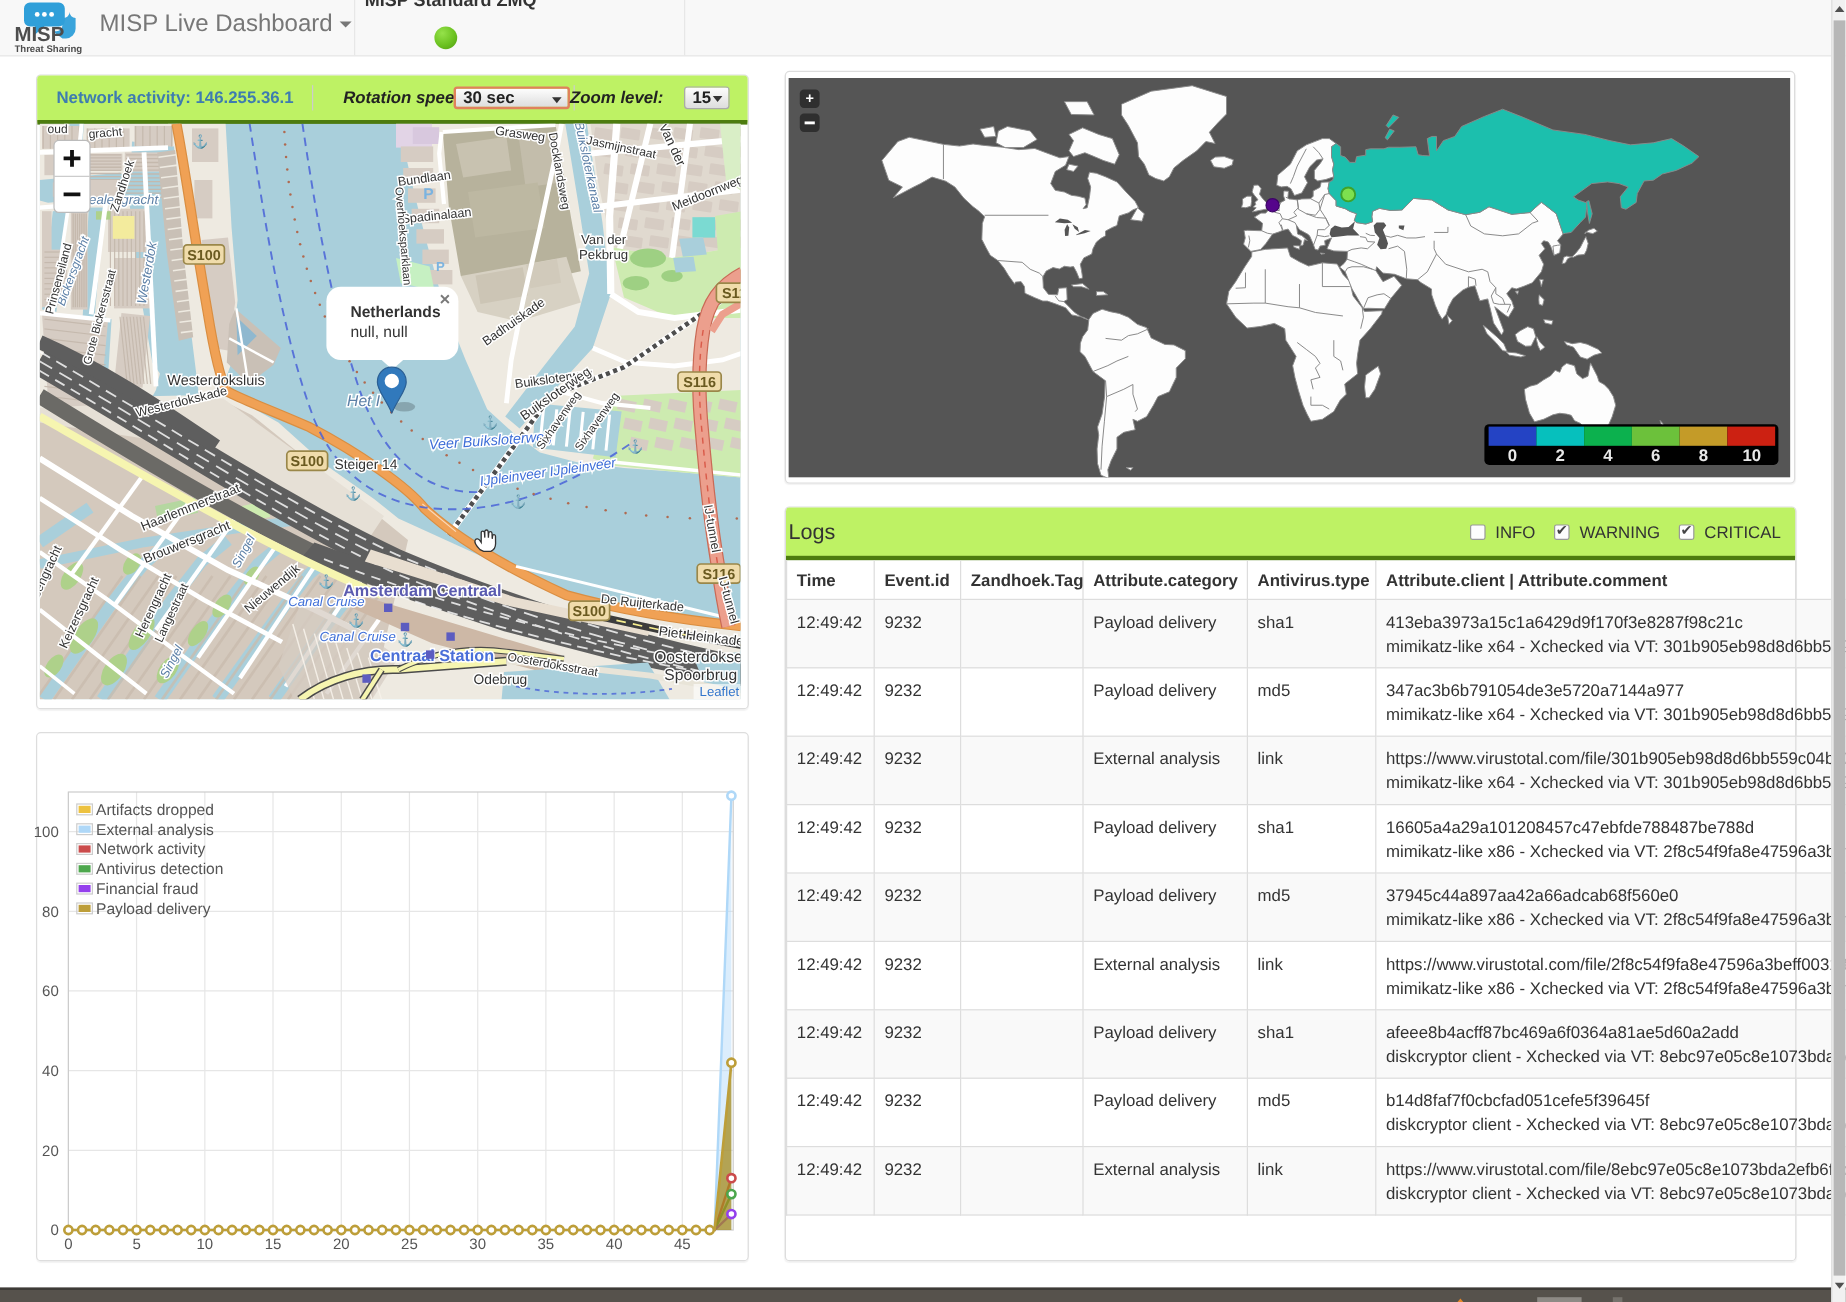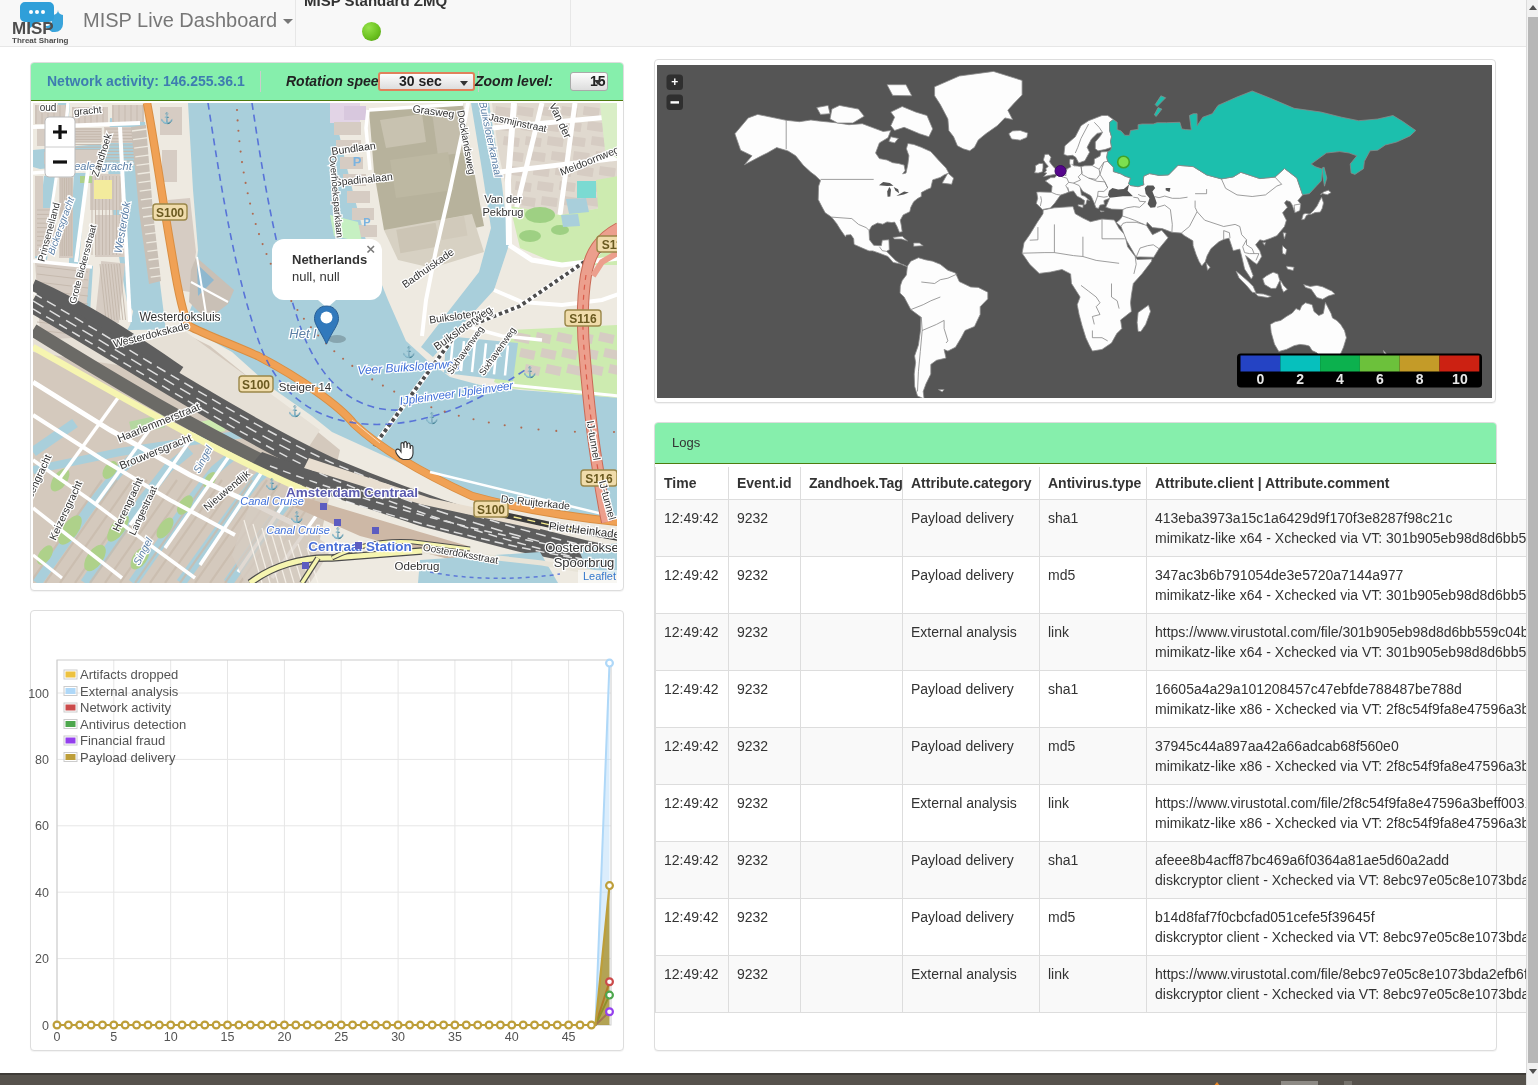--- a/index.html
+++ b/index.html
@@ -9,40 +9,40 @@
 
 #nav{position:absolute;left:0;top:0;width:1538px;height:46px;background:#f8f8f8;border-bottom:1px solid #e7e7e7;}
 #nav .title{position:absolute;left:83px;top:9px;font-size:20px;color:#777;}
 #nav .caret{display:inline-block;width:0;height:0;border-left:5px solid transparent;border-right:5px solid transparent;border-top:5px solid #777;vertical-align:middle;margin-left:6px;}
 #nav .vd{position:absolute;top:0;width:1px;height:46px;background:#e7e7e7;}
 #zmqtitle{position:absolute;left:304px;top:-8px;font-size:15px;font-weight:bold;color:#333;}
 #zmqdot{position:absolute;left:362px;top:22px;width:19px;height:19px;border-radius:50%;
  background:radial-gradient(circle at 35% 30%,#95e24a,#6cc221 55%,#4f9b10);}
 
 .panel{position:absolute;background:#fff;border:1px solid #ddd;border-radius:4px;box-shadow:0 1px 1px rgba(0,0,0,.05);}
-.phead{background:#86efac;border-bottom:1px solid #4d7c0f;border-radius:3px 3px 0 0;color:#333;}
+.phead{background:#bef264;border-bottom:4px solid #4d7c0f;border-radius:3px 3px 0 0;color:#333;}
 
 #pmap{left:30px;top:62px;width:592px;height:527px;}
 #pmap .phead{height:37px;position:relative;}
 .ctl{position:absolute;top:0;height:37px;line-height:37px;font-size:14px;white-space:nowrap;}
 .blue{color:#3e7cb0;font-weight:bold;}
 .bi{font-weight:bold;font-style:italic;color:#222;}
 .sep{position:absolute;top:8px;width:1px;height:21px;background:#ccc;}
 .sel{position:absolute;top:9px;height:19px;border-radius:3px;font-size:14px;font-weight:bold;color:#222;
- background:linear-gradient(#fdfdfd,#dddddd);border:1px solid #aaa;line-height:17px;padding-left:19px;box-sizing:border-box;}
+ background:linear-gradient(#fdfdfd,#dddddd);border:1px solid #aaa;line-height:17px;padding-left:6px;box-sizing:border-box;}
 .sel .ar{position:absolute;right:5px;top:7px;width:0;height:0;border-left:4px solid transparent;border-right:4px solid transparent;border-top:5px solid #333;}
 
 #pchart{left:30px;top:610px;width:592px;height:439px;}
 #pchart .phead{height:37px;line-height:37px;font-size:15px;}
 
 #pworld{left:654px;top:59px;width:840px;height:342px;}
 
 #plogs{left:654px;top:422px;width:841px;height:627px;}
 #plogs .phead{height:40px;position:relative;}
-#plogs .phead .t{position:absolute;left:17px;top:0;line-height:40px;font-size:13px;color:#333;text-align:center;}
+#plogs .phead .t{position:absolute;left:2px;top:0;line-height:40px;font-size:18px;color:#333;text-align:center;}
 #cbx{position:absolute;right:12px;top:0;line-height:40px;font-size:14px;color:#333;}
 #cbx input{appearance:none;-webkit-appearance:none;width:13px;height:13px;border:1px solid #9a9a9a;border-radius:2px;background:#fdfdfd;vertical-align:-2px;margin:0 4px 0 12px;position:relative;}
 #cbx input:checked{background:#fdfdfd;}
 #cbx input:checked::after{content:"\2714";position:absolute;left:0px;top:-3px;font-size:12px;color:#444;}
 
 #ltable{position:absolute;left:0px;top:44px;border-collapse:collapse;table-layout:fixed;width:900px;font-size:14px;color:#333;}
 #ltable td,#ltable th{box-sizing:border-box;}
 #ltable th,#ltable td{border:1px solid #ddd;padding:8px;vertical-align:top;overflow:visible;white-space:nowrap;}
 #ltable th{text-align:left;font-weight:bold;padding:8px 8px;border-top:none;}
 #ltable tr.odd td{background:#f9f9f9;}
@@ -970,20 +970,25 @@
 <rect x="666.5" y="94.5" width="16.5" height="15.5" rx="3.5" fill="#2f2f2f"></rect>
 <rect x="670.5" y="101.2" width="8.5" height="2.4" fill="#fff"></rect>
 </g>
 
   </svg>
 </div>
 
 <div class="panel" id="plogs">
   <div class="phead">
     <div class="t">Logs</div>
+    <div id="cbx">
+      <input type="checkbox" style=""> INFO
+      <input type="checkbox" checked="" style=""> WARNING
+      <input type="checkbox" checked="" style=""> CRITICAL
+    </div>
   </div>
   <table id="ltable">
     <colgroup>
         <col class="cc1">
         <col class="cc2">
         <col class="cc3">
         <col class="cc4">
         <col class="cc5">
         <col class="cc6">
         <col class="cc7">

